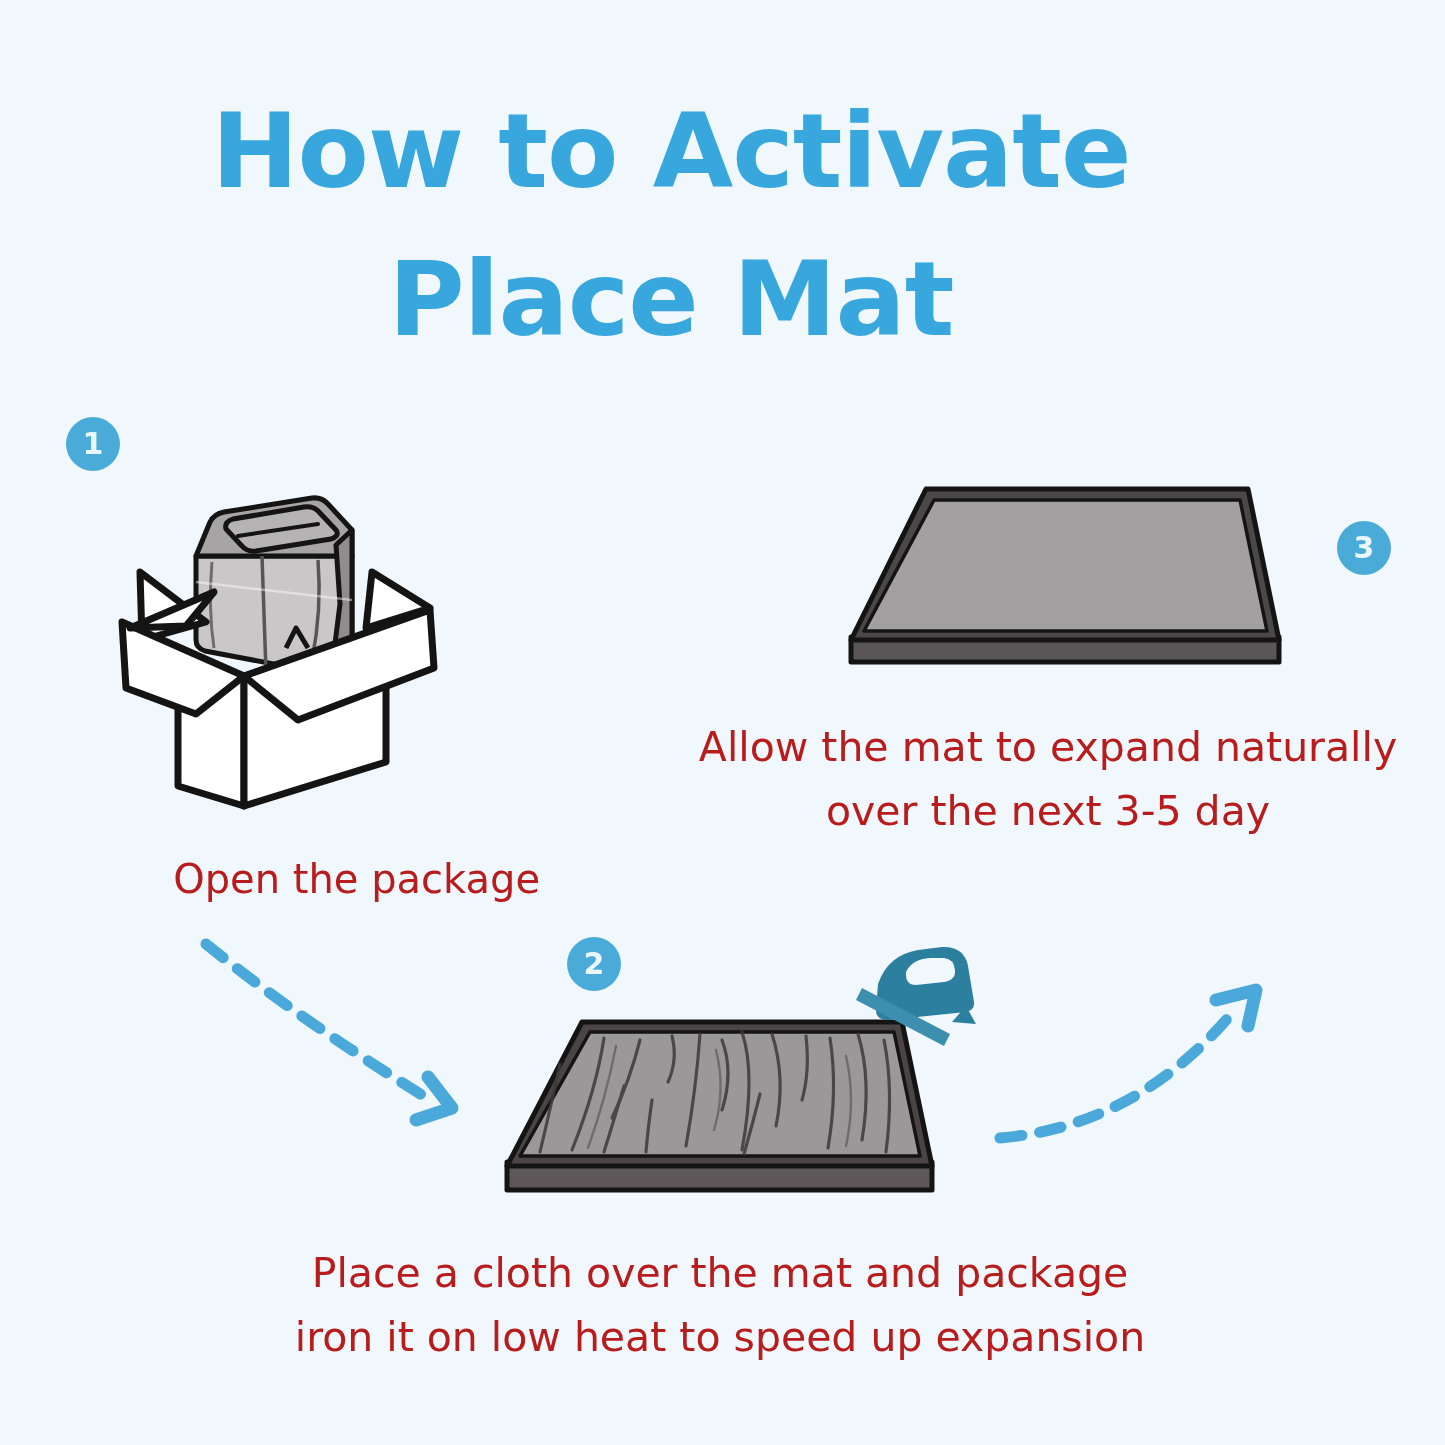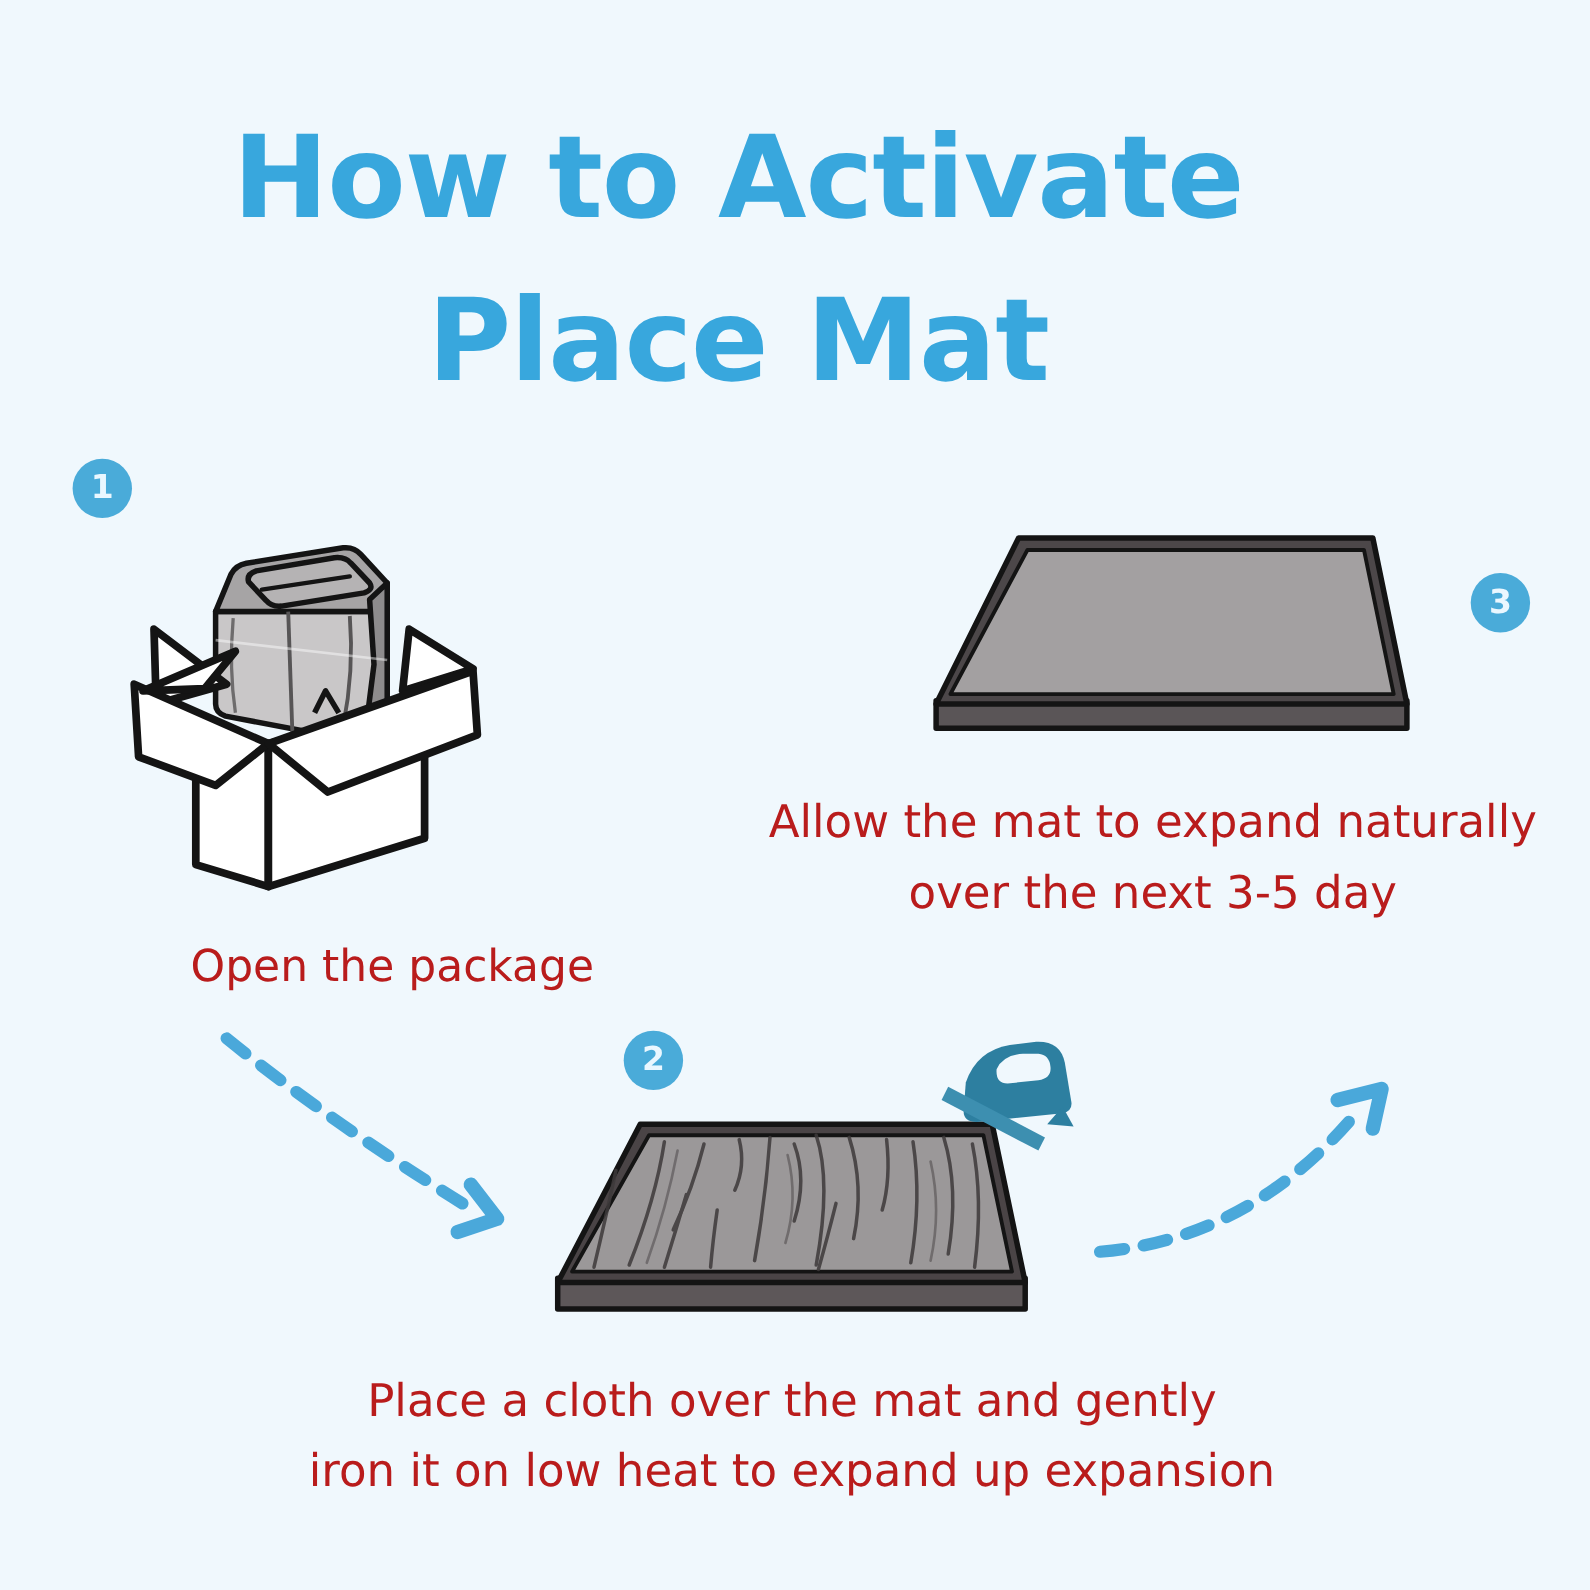--- a/index.html
+++ b/index.html
@@ -17,21 +17,21 @@
     position: relative;
     width: 1445px;
     height: 1445px;
     background: #f0f8fd;
   }
 
   
   .title-block {
     position: absolute;
     left: 0;
-    top: 88px;
+    top: 78px;
     width: 1342px;
     text-align: center;
     line-height: 1.42;
     letter-spacing: -1px;
   }
   .title-line {
     display: block;
     font-family: "DejaVu Sans", sans-serif;
     font-weight: 700;
     font-size: 104px;
@@ -216,17 +216,17 @@
   <div class="caption" id="caption-1">
     <span class="cl">Open the package</span>
   </div>
 
   <div class="caption" id="caption-3">
     <span class="cl">Allow the mat to expand naturally</span>
     <span class="cl">over the next 3-5 day</span>
   </div>
 
   <div class="caption" id="caption-2">
-    <span class="cl">Place a cloth over the mat and gently</span>
-    <span class="cl">iron it on low heat to expand up expansion</span>
+    <span class="cl">Place a cloth over the mat and package</span>
+    <span class="cl">iron it on low heat to speed up expansion</span>
   </div>
 
 </div>
 
 </body></html>

